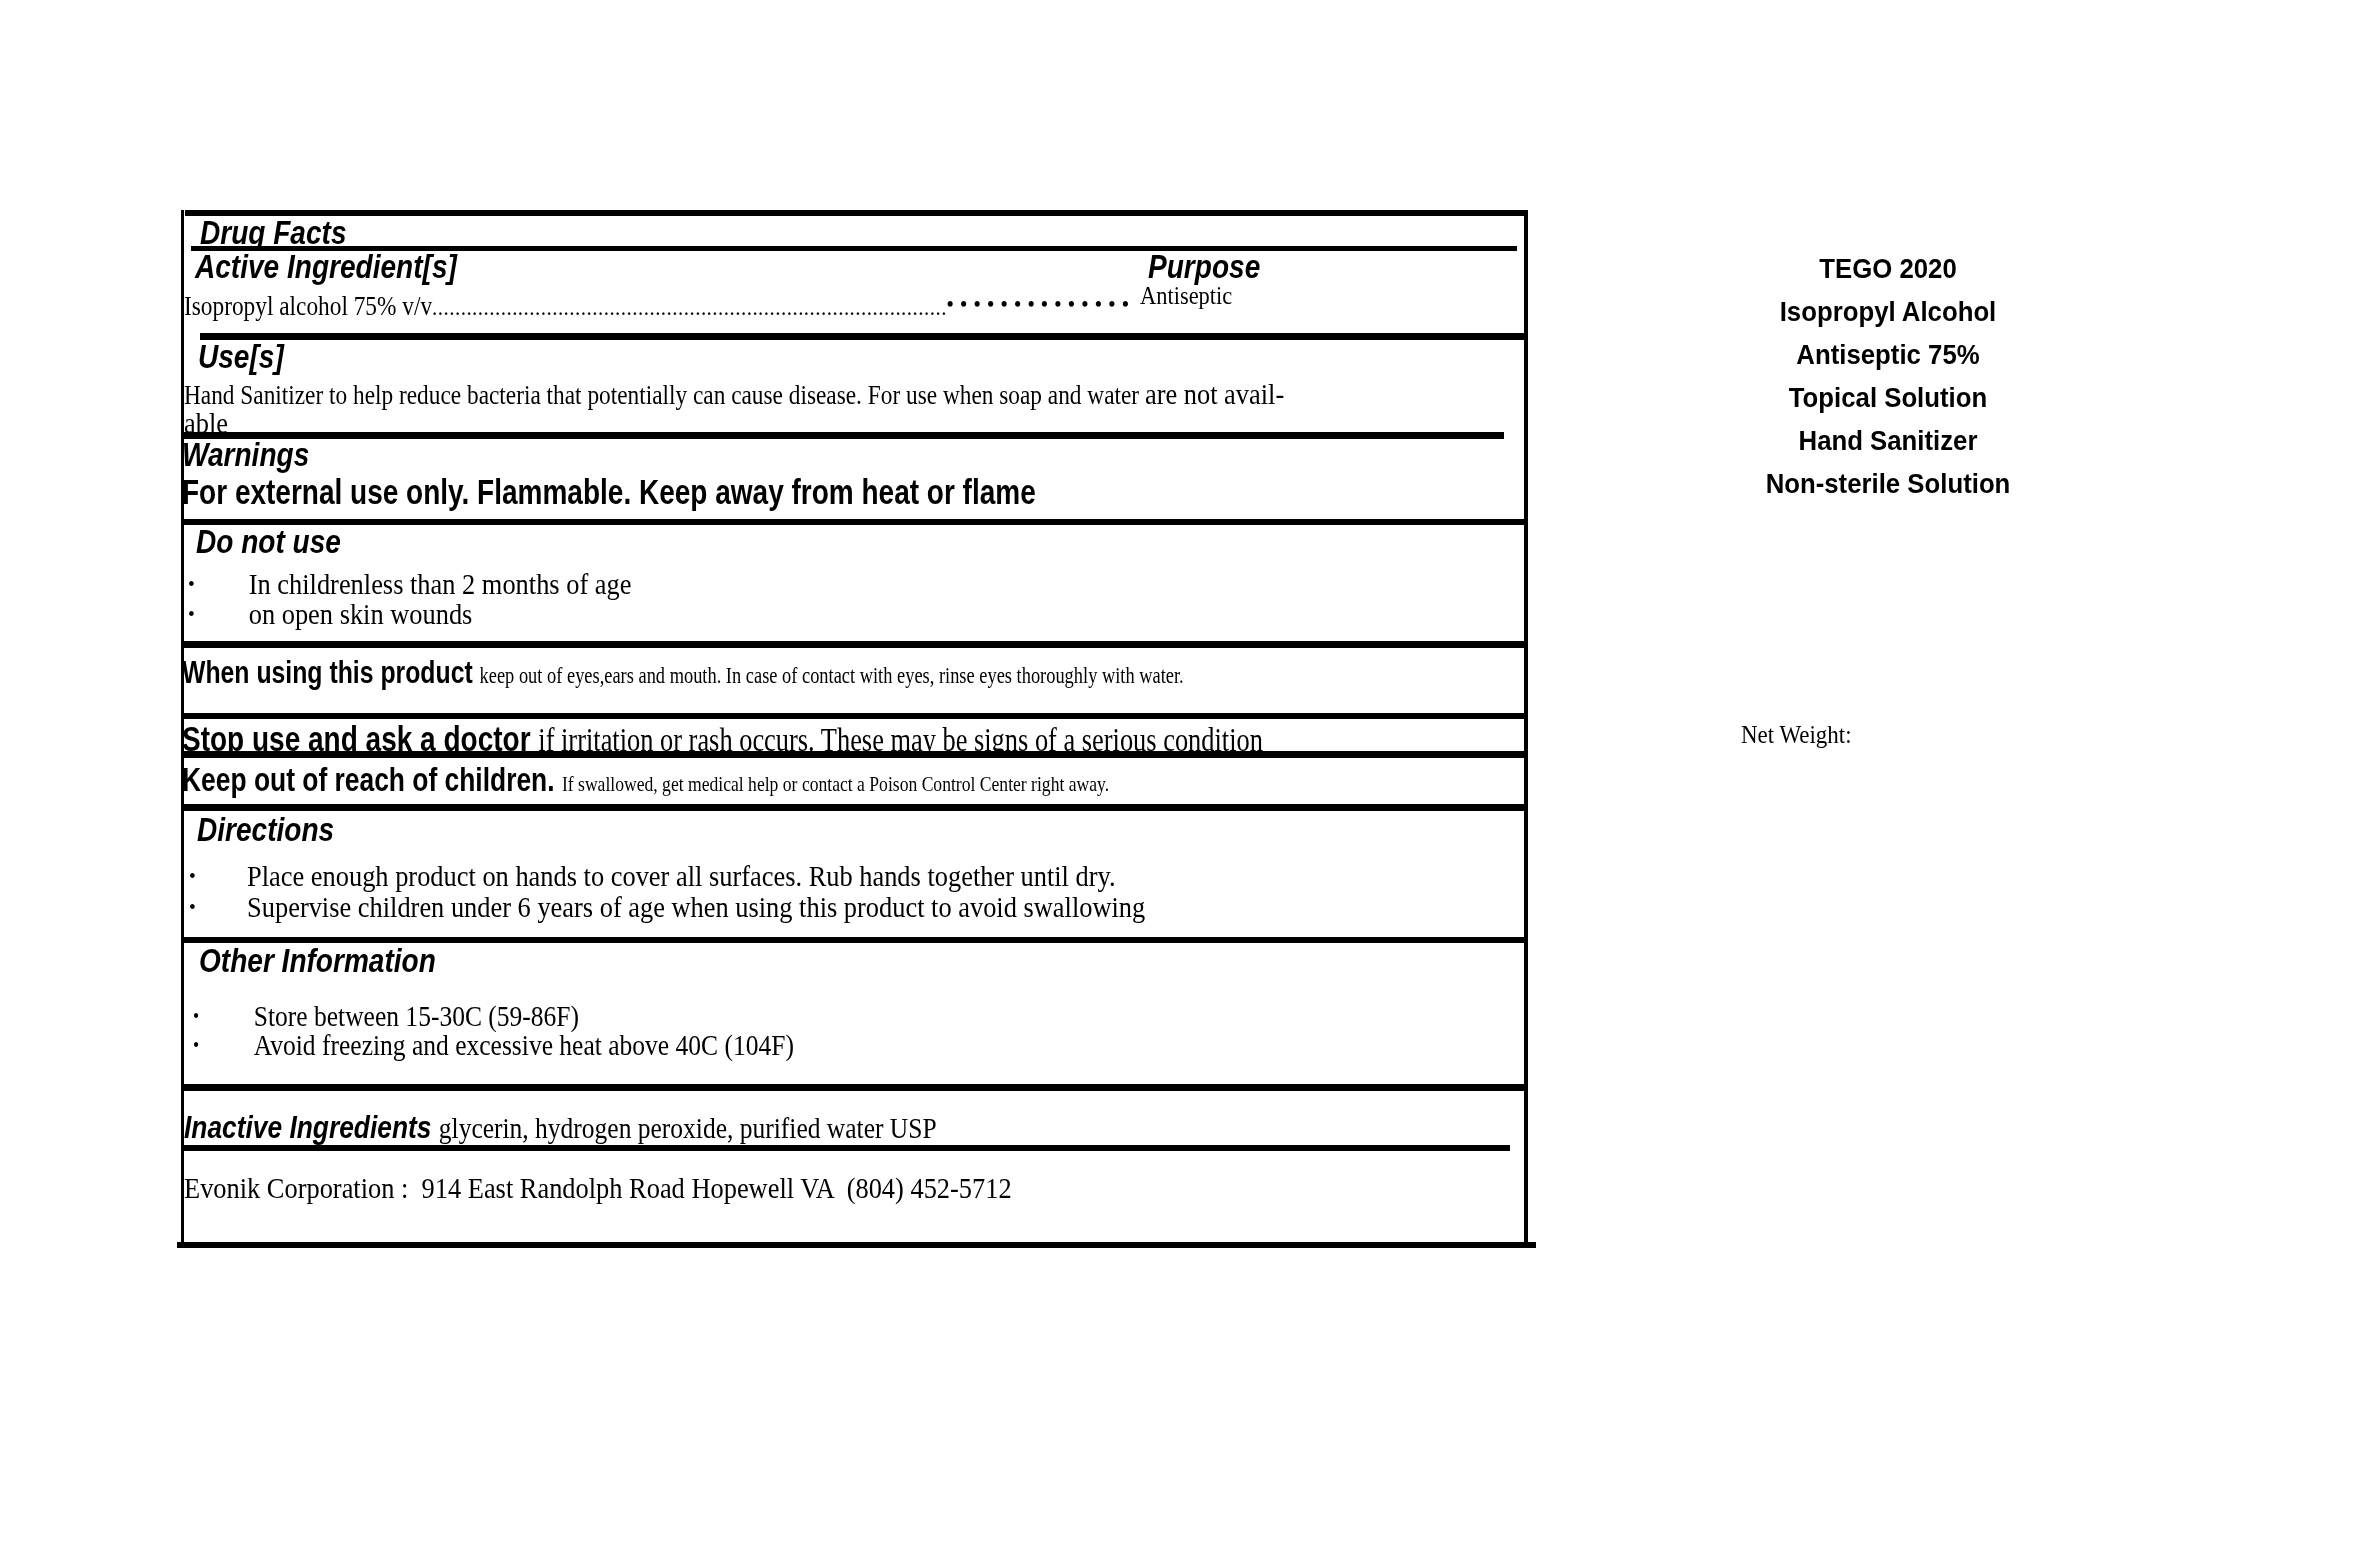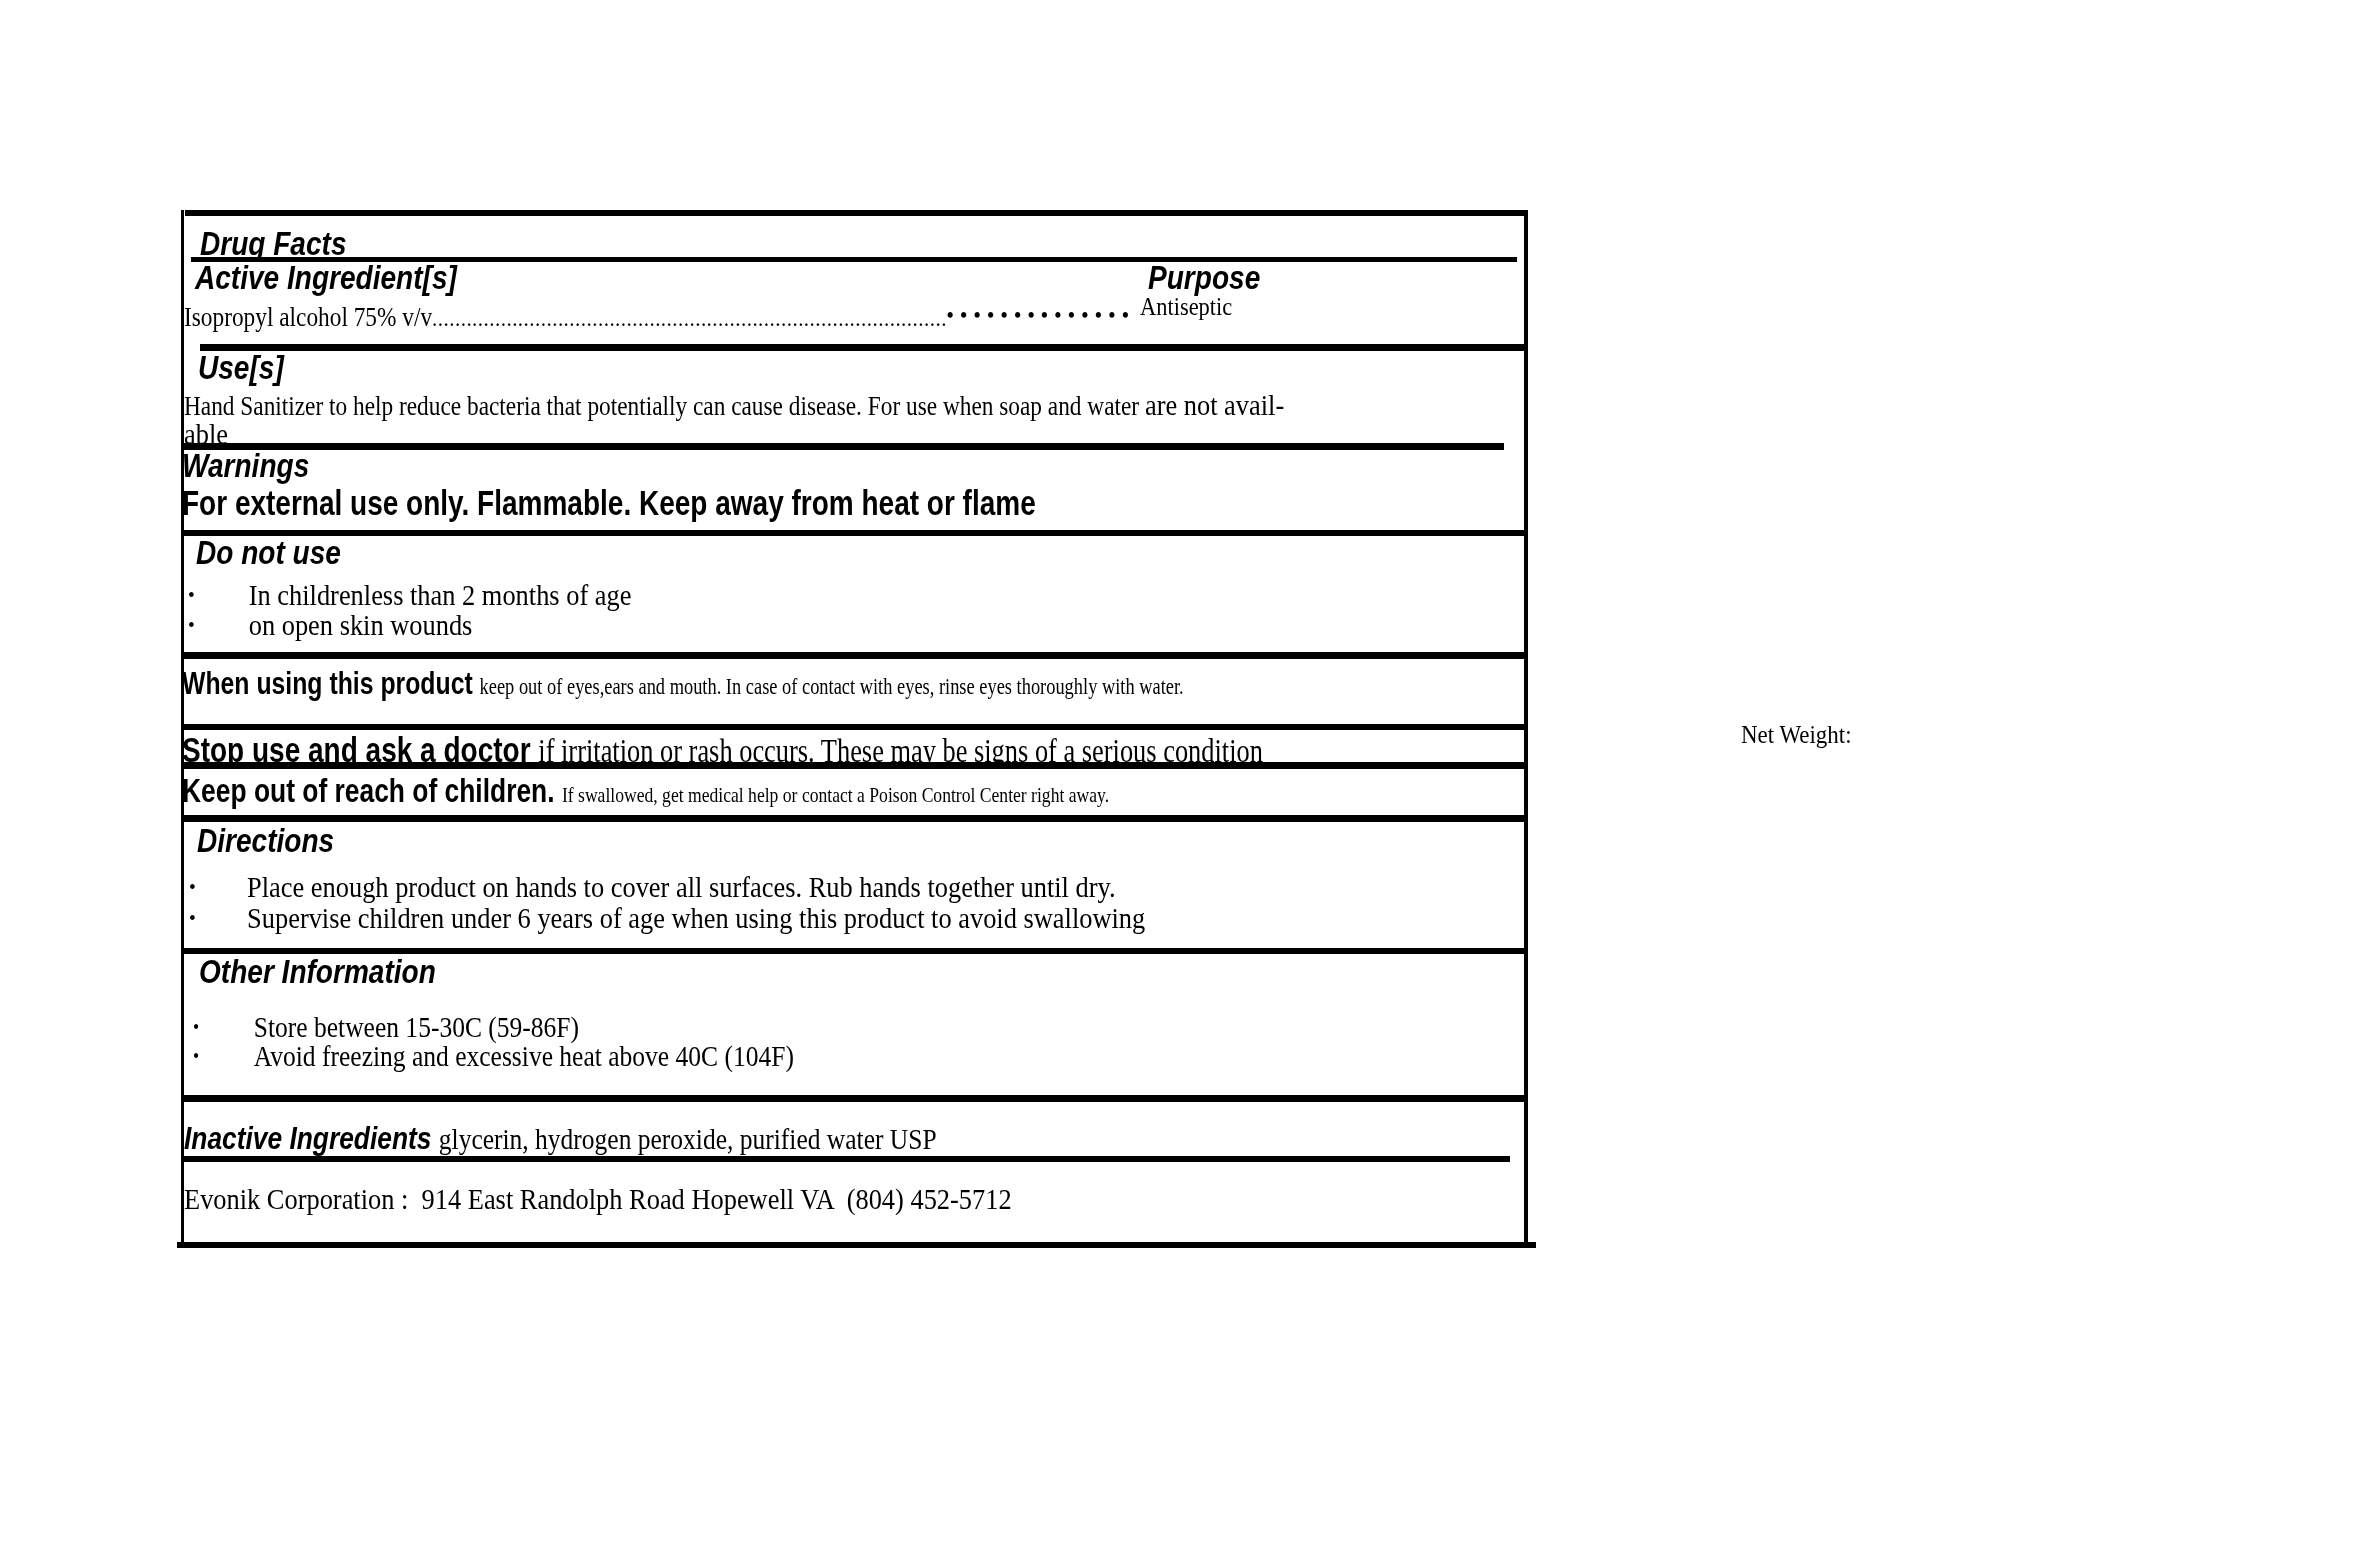--- a/index.html
+++ b/index.html
@@ -1,21 +1,21 @@
 <!DOCTYPE html>
 <html style="font-size:7.6px"><head>
 <meta charset="utf-8">
 <style>
   html,body{margin:0;padding:0;background:#ffffff;}
   #canvas{position:relative;width:2413px;height:1561px;background:#ffffff;overflow:hidden;
           color:#000;font-family:"Liberation Serif",serif;}
   .abs{position:absolute;}
   .bar{position:absolute;background:#000;}
   
-  #label{position:absolute;left:181px;top:222px;width:1347px;height:1038px;}
+  #label{position:absolute;left:181px;top:211px;width:1347px;height:1038px;}
   #label .bar{background:#000;}
   .nowrap{white-space:nowrap;}
   .sx80{transform:scaleX(0.80);transform-origin:left top;}
   .sx85{transform:scaleX(0.85);transform-origin:left top;}
   .sx88{transform:scaleX(0.88);transform-origin:left top;}
   .sx92{transform:scaleX(0.92);transform-origin:center top;}
   .head{font-family:"Liberation Sans",sans-serif;font-weight:bold;font-style:italic;
         font-size:33px;line-height:1.05;}
   .leadbold{font-family:"Liberation Sans",sans-serif;font-weight:bold;font-style:normal;}
   .serif{font-family:"Liberation Serif",serif;}
@@ -105,17 +105,25 @@
       <span class="bullet-glyph" style="width:69px;font-size:20px;">•</span><span>Avoid freezing and excessive heat above 40C (104F)</span>
     </div>
 
     <div class="abs sx85 nowrap" style="left:2.8px;top:900px;">
       <span class="head" style="font-size:31px;">Inactive Ingredients </span><span class="serif" style="font-size:30px;">glycerin, hydrogen peroxide, purified water USP</span>
     </div>
 
     <div class="abs serif sx88 nowrap" style="left:2.8px;top:960px;font-size:30px;white-space:pre;">Evonik Corporation :  914 East Randolph Road Hopewell VA  (804) 452-5712</div>
   </div>
 
+  <div class="abs" style="left:1675px;top:247px;width:426px;">
+    <div class="side-line sx92">TEGO 2020</div>
+    <div class="side-line sx92">Isopropyl Alcohol</div>
+    <div class="side-line sx92">Antiseptic 75%</div>
+    <div class="side-line sx92">Topical Solution</div>
+    <div class="side-line sx92">Hand Sanitizer</div>
+    <div class="side-line sx92">Non-sterile Solution</div>
+  </div>
 
   <div class="abs serif nowrap" style="left:1741px;top:720px;font-size:25.5px;transform:scaleX(0.9);transform-origin:left top;">Net Weight:</div>
 
 </div>
 
 
 </body></html>

